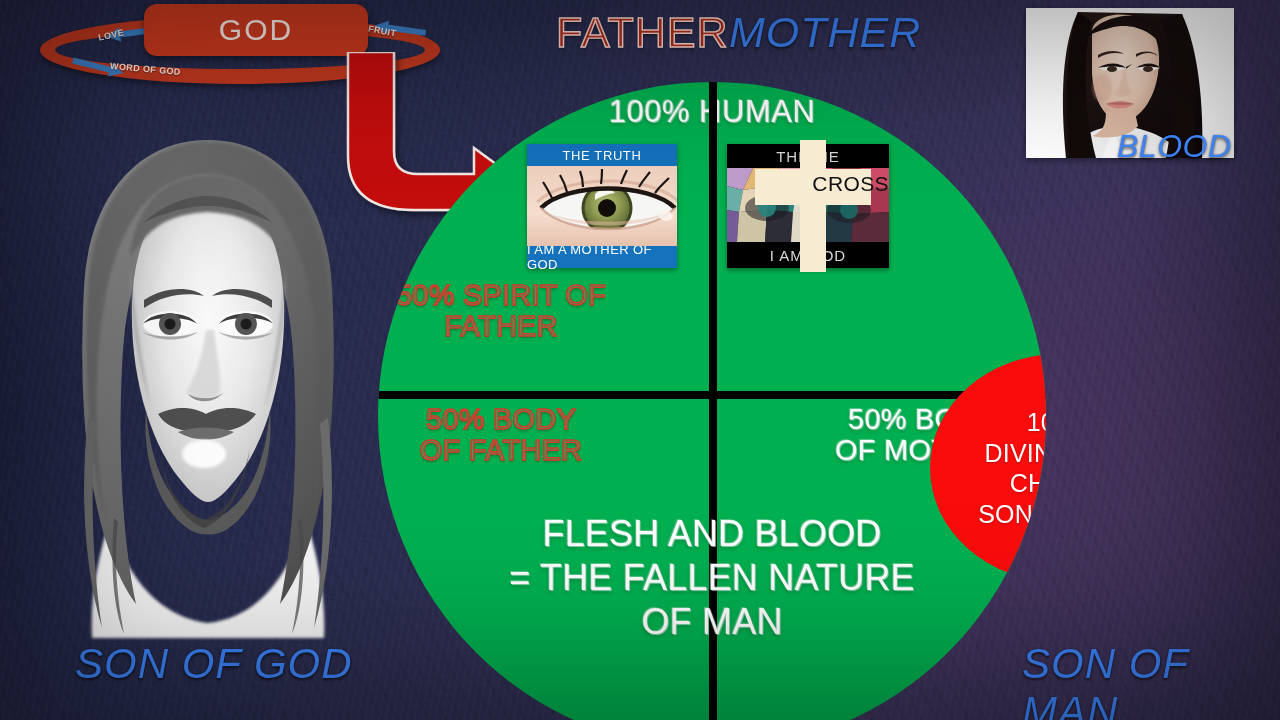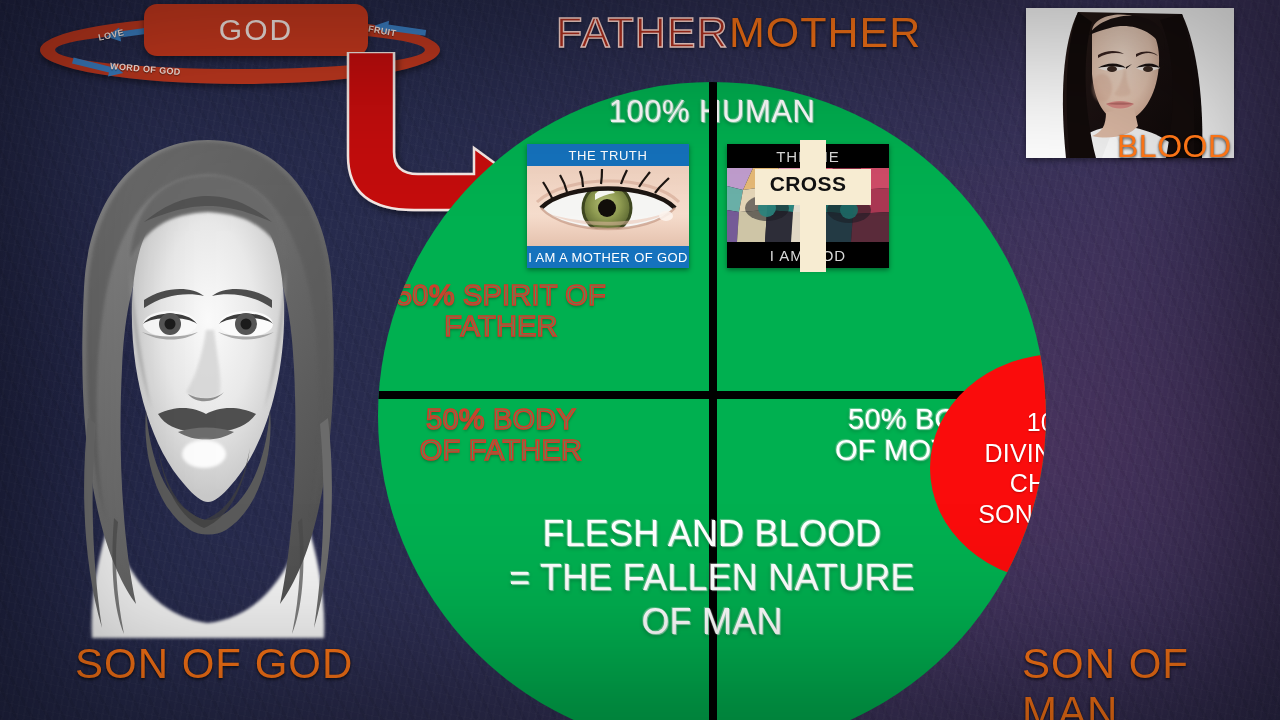--- a/index.html
+++ b/index.html
@@ -29,22 +29,23 @@
   }
   #vignette{
     position:absolute; inset:0;
     box-shadow: inset 0 0 160px 40px rgba(0,0,0,.38);
     pointer-events:none;
   }
 
   
   .cond { font-stretch:condensed; letter-spacing:.2px; }
   .white-txt{
-    color:#f97316;
+    color:#3b82f6;
     text-shadow: 0 2px 3px rgba(0,0,0,.55), 0 0 2px rgba(0,0,0,.35);
+    font-style: italic;
   }
   .white-on-green{
     color:#ffffff;
     text-shadow: 1px 1px 1px rgba(255,255,255,.55), -1px -1px 1px rgba(255,255,255,.35),
                  0 2px 4px rgba(0,0,0,.30);
   }
   .red-outline{
     color:#2fa55e;
     -webkit-text-stroke:1.6px #d33b2a;
     text-shadow: 0 2px 3px rgba(0,0,0,.35);
@@ -134,21 +135,21 @@
     display:flex; flex-direction:column; align-items:center; justify-content:center;
     text-align:center;
   }
   #red-circle div{
     color:#fff; font-size:25px; line-height:1.22; font-weight:400;
     text-shadow:0 1px 2px rgba(0,0,0,.25);
   }
 
   
   #truth-card{
-    position:absolute; left:527px; top:144px; width:162px; height:124px;
+    position:absolute; left:527px; top:144px; width:150px; height:124px;
     background:#1572bd; box-shadow:0 2px 5px rgba(0,0,0,.4);
     display:flex; flex-direction:column;
   }
   #truth-top{ height:22px; display:flex; align-items:center; justify-content:center;
     color:#fff; font-size:13px; letter-spacing:.6px; }
   #truth-bot{ height:22px; display:flex; align-items:center; justify-content:center;
     color:#fff; font-size:13px; letter-spacing:.4px; }
   #eye-img{ flex:1; position:relative; overflow:hidden;
     background:linear-gradient(180deg,#efd3c2 0%,#f3dccc 40%,#e9c9b5 100%); }
 
@@ -165,22 +166,22 @@
   #lie-img{ flex:1; position:relative; overflow:hidden; }
   #cross-v{
     position:absolute; left:73px; top:-4px; width:26px; height:132px;
     background:#f7ecd2; z-index:5;
   }
   #cross-h{
     position:absolute; left:28px; top:25px; width:116px; height:36px;
     background:#f7ecd2; z-index:5;
   }
   #cross-label{
-    position:absolute; left:0; top:28px; width:162px; text-align:center;
-    z-index:6; color:#111; font-size:21px; font-weight:700; letter-spacing:.4px;
+    position:absolute; left:0; top:28px; width:162px; text-align:right;
+    z-index:6; color:#111; font-size:21px; font-weight:400; letter-spacing:.4px;
   }
 
   
   #mary-photo{
     position:absolute; left:1026px; top:8px; width:208px; height:150px;
     background:#fff; box-shadow:0 2px 6px rgba(0,0,0,.45); overflow:hidden;
   }
   #mary-label{
     position:absolute; left:1117px; top:128px;
     font-size:32px; font-weight:300; letter-spacing:.5px; z-index:20;

